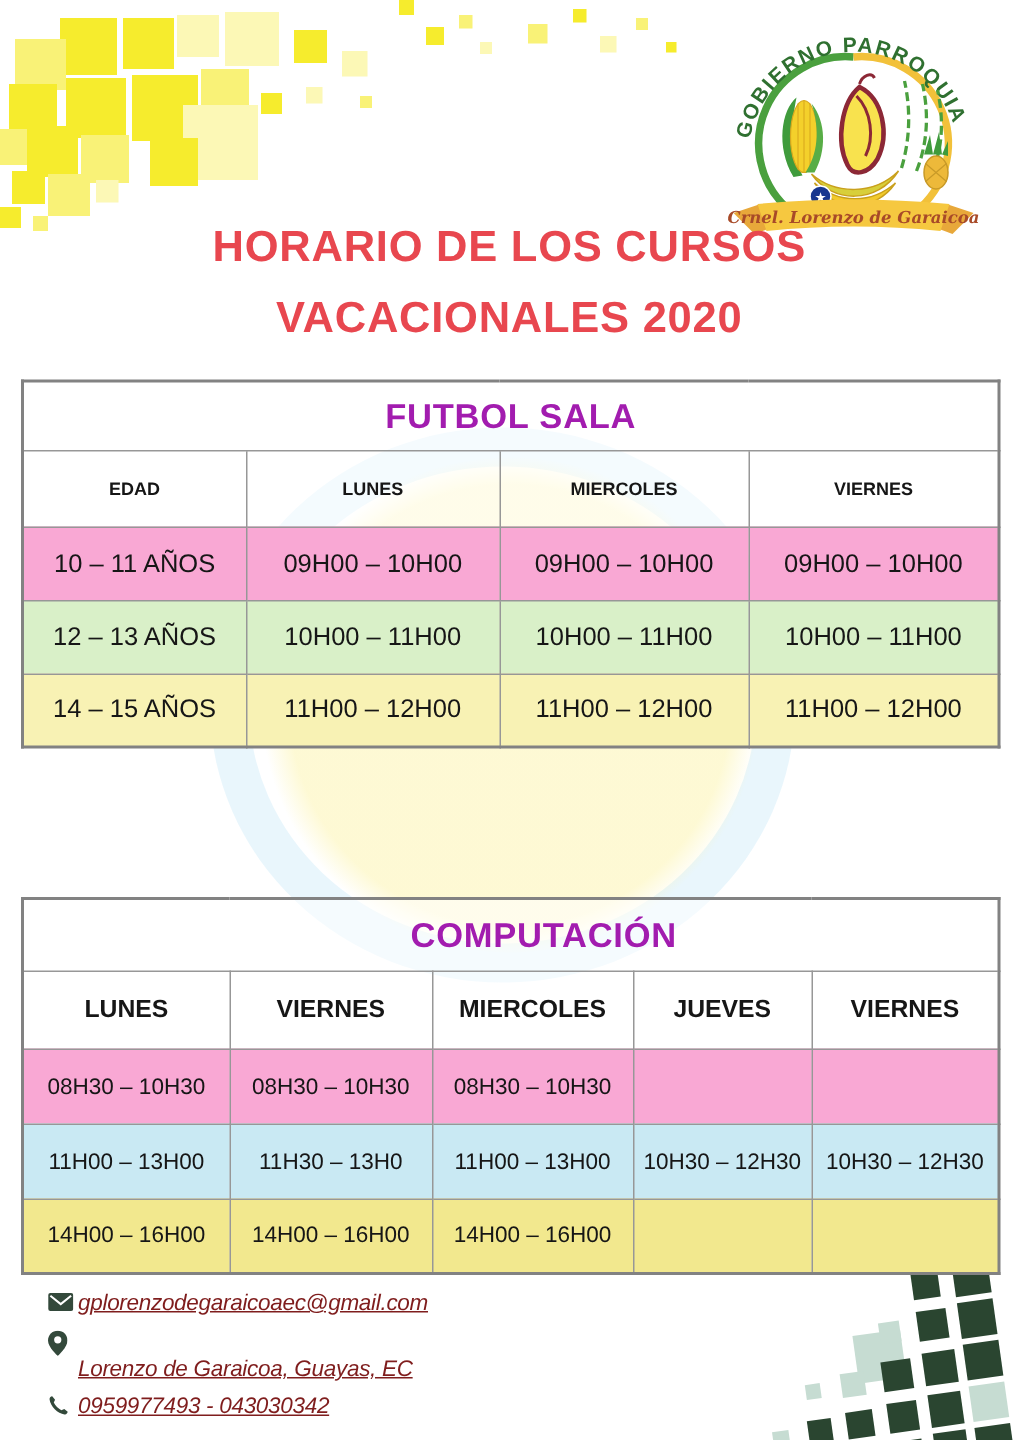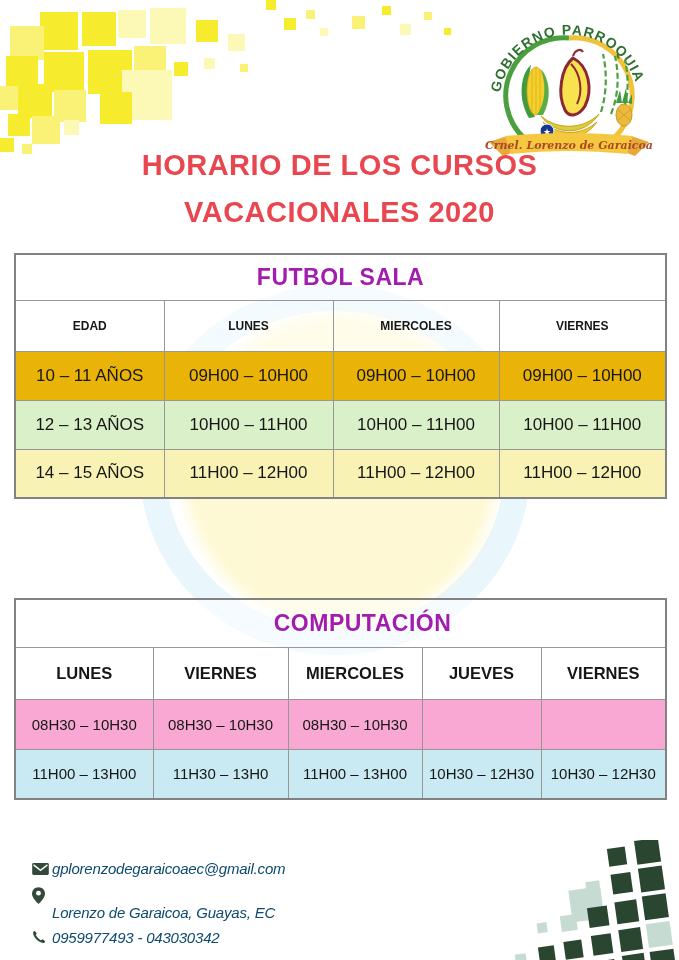--- a/index.html
+++ b/index.html
@@ -31,25 +31,25 @@
   td, th { border:1px solid #979797; text-align:center; vertical-align:middle; color:#161616; }
   table { border:2px solid #828282; }
   .section-title-cell { height:46px; font-size:23px; font-weight:bold; letter-spacing:0.5px;
     color:#a21caf; background:rgba(255,255,255,0.55); }
   .t-comp .section-title-cell { height:48px;padding-left:44px; }
   th { font-weight:bold; background:rgba(255,255,255,0.5); }
   .t-futbol th { height:51px; font-size:12px; }
   .t-comp th  { height:52px; font-size:16.5px; }
   .t-futbol td.data { height:49px; font-size:17px; }
   .t-comp td.data  { height:50px; font-size:15px; }
-  .rowA1 { background:#cdeaf4; } .rowA2 { background:#eab308; }
+  .rowA1 { background:#cdeaf4; } .rowA2 { background:#f9a8d4; }
   .rowA3 { background:#d9f0c8; } .rowA4 { background:#f8f2b4; }
   .rowB1 { background:#f9a8d4; } .rowB2 { background:#c9e9f3; } .rowB3 { background:#f2e88e; }
   
-  .footer { position:absolute; left:32px; top:860px; width:430px; z-index:2; color:#0c4a6e; }
+  .footer { position:absolute; left:32px; top:860px; width:430px; z-index:2; color:#7f1d1d;text-decoration:underline; }
   .f-row { display:flex; align-items:flex-start; margin-bottom:7px; }
   .f-icon { width:20px; flex:0 0 20px; margin-top:1px; }
   .f-text { font-size:15px; font-style:italic; letter-spacing:-0.2px; line-height:18px; }
 </style>
 </head>
 <body>
 
 <div class="page">
 
   <svg class="deco-tl" width="460" height="165" viewBox="0 0 460 165">
@@ -218,20 +218,27 @@
         <td class="data"></td>
         <td class="data"></td>
       </tr>
       <tr class="rowB2">
         <td class="data">11H00 – 13H00</td>
         <td class="data">11H30 – 13H0</td>
         <td class="data">11H00 – 13H00</td>
         <td class="data">10H30 – 12H30</td>
         <td class="data">10H30 – 12H30</td>
       </tr>
+      <tr class="rowB3">
+        <td class="data">14H00 – 16H00</td>
+        <td class="data">14H00 – 16H00</td>
+        <td class="data">14H00 – 16H00</td>
+        <td class="data"></td>
+        <td class="data"></td>
+      </tr>
     </tbody>
   </table>
 
   <div class="footer">
     <div class="f-row">
       <span class="f-icon">
         <svg width="17" height="12" viewBox="0 0 18 13">
             <rect x="0" y="0" width="18" height="13" rx="1.5" fill="#33493b"></rect>
             <polyline points="1.5,2 9,8 16.5,2" stroke="#ffffff" stroke-width="1.5" fill="none"></polyline>
           </svg>

